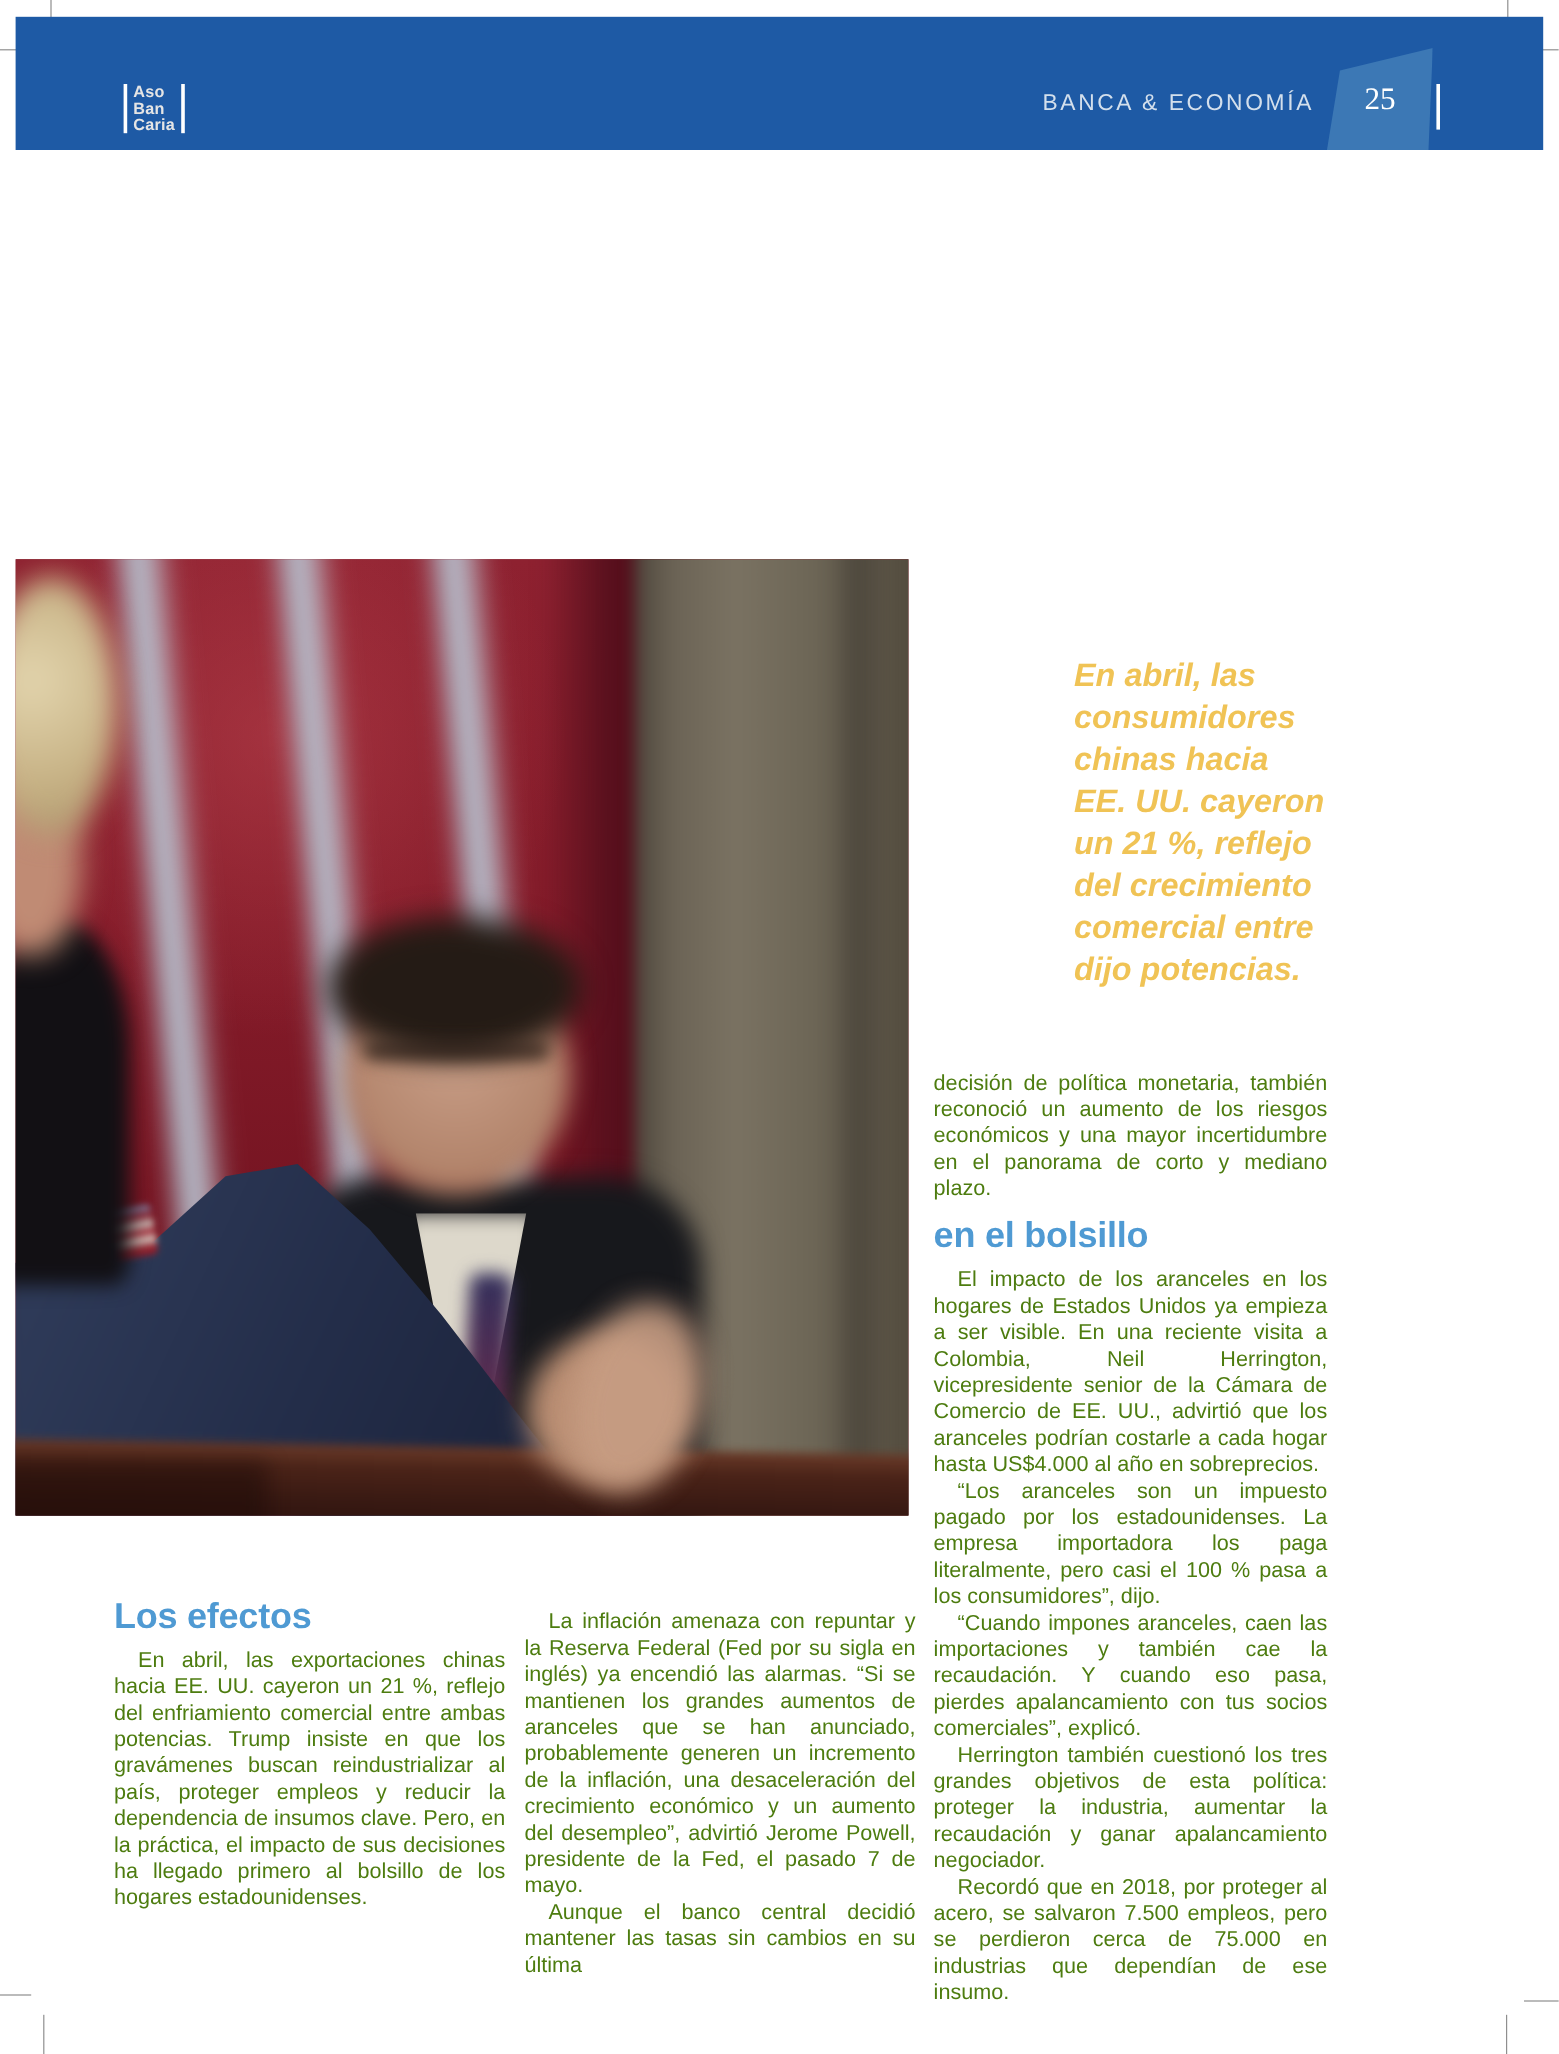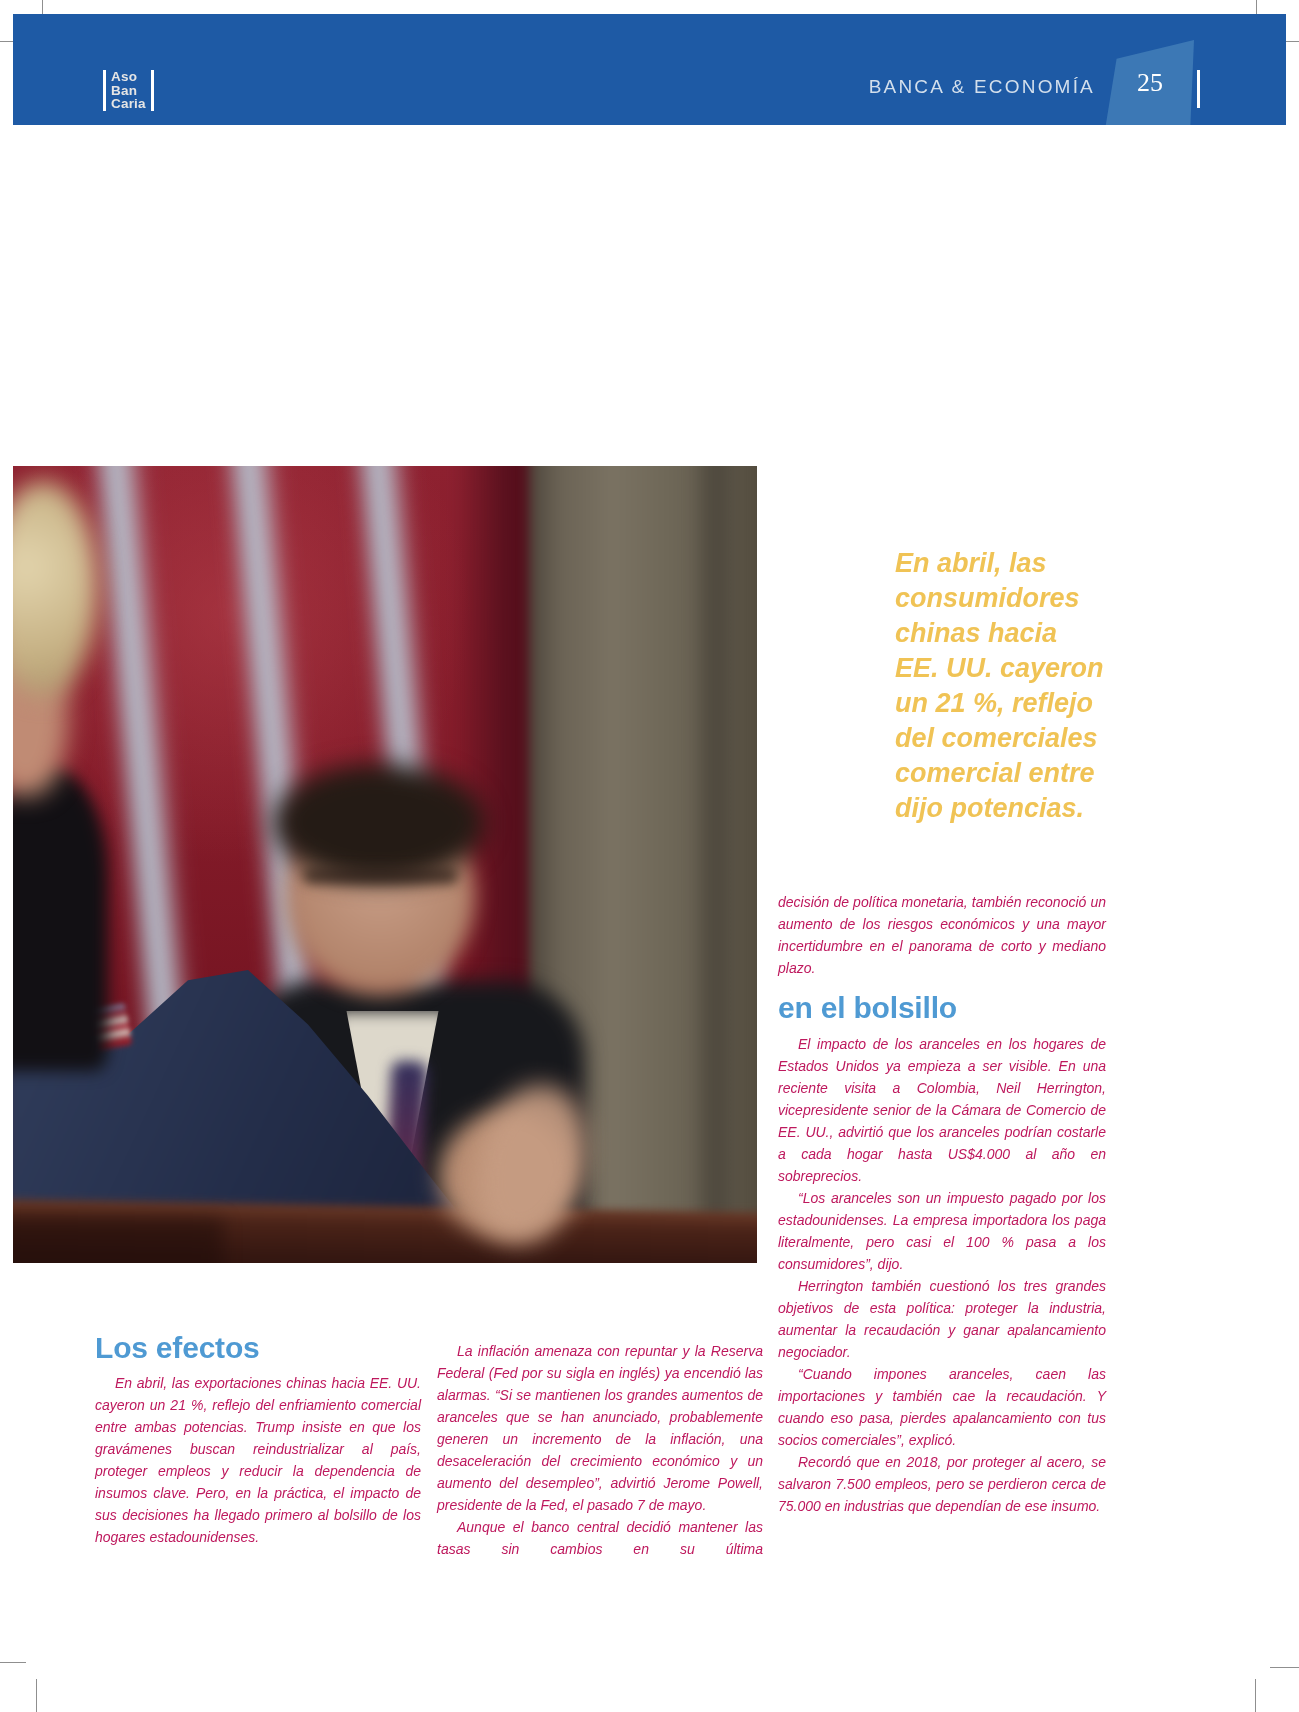--- a/index.html
+++ b/index.html
@@ -64,21 +64,21 @@
   .mic{left:-25px;top:300px;width:120px;height:305px;background:#121014;
     border-radius:55% 55% 12% 12% / 40% 40% 8% 8%;filter:blur(8px);}
   .t-face{left:-30px;top:165px;width:85px;height:165px;border-radius:45%;background:#c08b74;filter:blur(12px);}
   .t-hair{left:-25px;top:15px;width:110px;height:215px;border-radius:50%;
     background:radial-gradient(circle at 35% 40%,#e3d5ae,#c6b184 60%,#a9926a 100%);filter:blur(12px);}
   
   .quote{position:absolute;left:895px;top:546px;width:230px;
     font-size:27px;font-weight:bold;font-style:italic;line-height:35px;color:#f0c355;}
   
   .col{position:absolute;}
-  .col p{margin:0;font-size:14px;line-height:22px;color:#be185d;text-align:justify;font-style:italic;}
+  .col p{margin:0;font-size:18px;line-height:22px;color:#4d7c0f;text-align:justify;}
   .col p.ind{text-indent:20px;}
   .col p.jall{text-align-last:justify;}
   h2{margin:0;font-size:30px;line-height:32px;font-weight:bold;color:#4f9ad3;letter-spacing:-.2px;}
   h2 span{display:block;}
   .c3h{margin:13px 0 9px 0;}
   .c1p{margin-top:8px !important;}
   
   .foot{position:absolute;top:1742px;font-size:15px;color:#ef4444;letter-spacing:.3px;white-space:pre;}
   .footL{left:53px;} .footR{right:59px;}
 </style>
@@ -135,21 +135,21 @@
   <div class="t-face"></div>
   <div class="t-hair"></div>
 </div>
 
 <div class="quote">
   <div>En abril, las</div>
   <div>consumidores</div>
   <div>chinas hacia</div>
   <div>EE. UU. cayeron</div>
   <div>un 21 %, reflejo</div>
-  <div>del comerciales</div>
+  <div>del crecimiento</div>
   <div>comercial entre</div>
   <div>dijo potencias.</div>
 </div>
 
 <div class="col" style="left:95px;top:1332px;width:326px;">
   <h2>
     <span>Los efectos</span>
   </h2>
   <p class="ind c1p">En abril, las exportaciones chinas hacia EE. UU. cayeron un 21 %, reflejo del enfriamiento comercial entre ambas potencias. Trump insiste en que los gravámenes buscan reindustrializar al país, proteger empleos y reducir la dependencia de insumos clave. Pero, en la práctica, el impacto de sus decisiones ha llegado primero al bolsillo de los hogares estadounidenses.</p>
 </div>
@@ -159,19 +159,19 @@
   <p class="ind jall">Aunque el banco central decidió mantener las tasas sin cambios en su última</p>
 </div>
 
 <div class="col" style="left:778px;top:891px;width:328px;">
   <p>decisión de política monetaria, también reconoció un aumento de los riesgos económicos y una mayor incertidumbre en el panorama de corto y mediano plazo.</p>
   <h2 class="c3h">
     <span>en el bolsillo</span>
   </h2>
   <p class="ind">El impacto de los aranceles en los hogares de Estados Unidos ya empieza a ser visible. En una reciente visita a Colombia, Neil Herrington, vicepresidente senior de la Cámara de Comercio de EE. UU., advirtió que los aranceles podrían costarle a cada hogar hasta US$4.000 al año en sobreprecios.</p>
   <p class="ind">“Los aranceles son un impuesto pagado por los estadounidenses. La empresa importadora los paga literalmente, pero casi el 100 % pasa a los consumidores”, dijo.</p>
+  <p class="ind">“Cuando impones aranceles, caen las importaciones y también cae la recaudación. Y cuando eso pasa, pierdes apalancamiento con tus socios comerciales”, explicó.</p>
   <p class="ind">Herrington también cuestionó los tres grandes objetivos de esta política: proteger la industria, aumentar la recaudación y ganar apalancamiento negociador.</p>
-  <p class="ind">“Cuando impones aranceles, caen las importaciones y también cae la recaudación. Y cuando eso pasa, pierdes apalancamiento con tus socios comerciales”, explicó.</p>
   <p class="ind">Recordó que en 2018, por proteger al acero, se salvaron 7.500 empleos, pero se perdieron cerca de 75.000 en industrias que dependían de ese insumo.</p>
 </div>
 
 <div class="foot footL">ASOBANCARIA_JUNIO 2025   25</div>
 <div class="foot footR">29/05/25   1:05 p. m.</div>
 
 </body></html>

